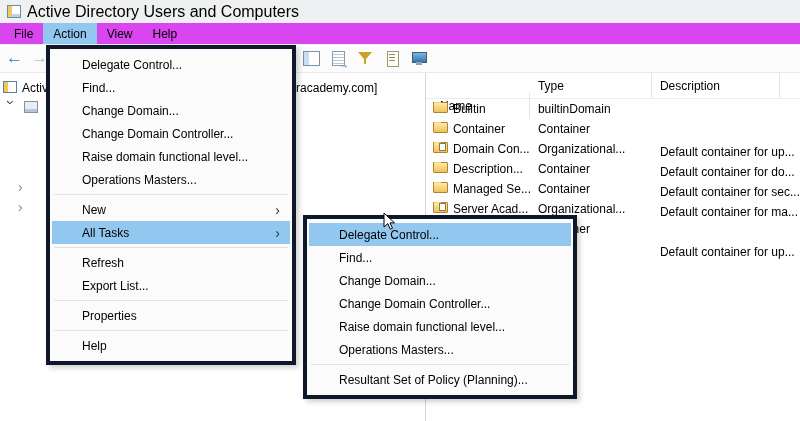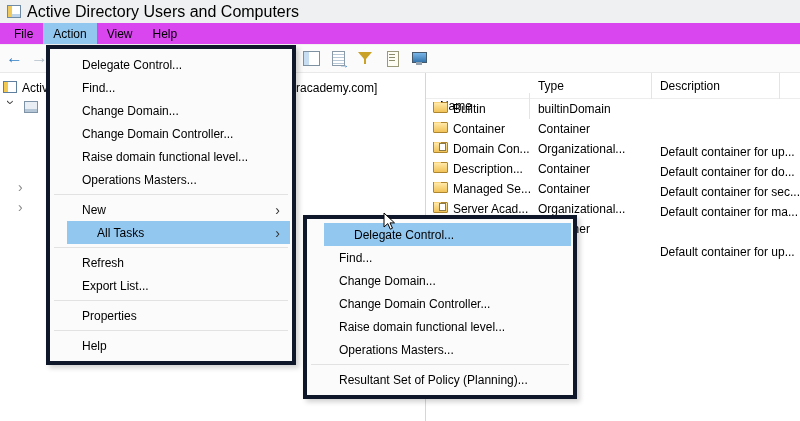--- a/index.html
+++ b/index.html
@@ -72,21 +72,21 @@
   .folder::before{content:"";position:absolute;left:-1px;top:-4px;width:7px;height:3px;
     background:#f7d27c;border:1px solid #ad8530;border-bottom:0;border-radius:2px 2px 0 0;}
   [data-name="ou-icon"]::after{content:"";position:absolute;right:1px;bottom:1px;width:5px;height:6px;background:#fff;border:1px solid #8a7a4a;}
 
   
   .menu,.submenu{position:absolute;background:#fbfbfb;border:4px solid #0f172a;
     box-shadow:3px 3px 5px rgba(0,0,0,.18);padding:4px 2px;}
   .menu{left:46px;top:45px;width:250px;z-index:50;}
   .submenu{left:303px;top:215px;width:274px;z-index:60;}
   .menu-item{height:23px;display:flex;align-items:center;position:relative;padding-left:30px;white-space:nowrap;cursor:default;}
-  .menu-item.hl{background:var(--color-highlight);margin-left:15px;}
+  .menu-item.hl{background:var(--color-highlight);}
   .mi-arrow{position:absolute;right:10px;top:50%;transform:translateY(-50%);font-size:14px;color:#333;line-height:12px;}
   .mi-arrow::before{content:"\203A";}
   .menu-sep{height:1px;background:#e2e2e2;margin:3px 2px;}
 
   
   .cursor{position:absolute;left:383px;top:212px;z-index:100;pointer-events:none;}
 </style>
 </head>
 <body>
 

